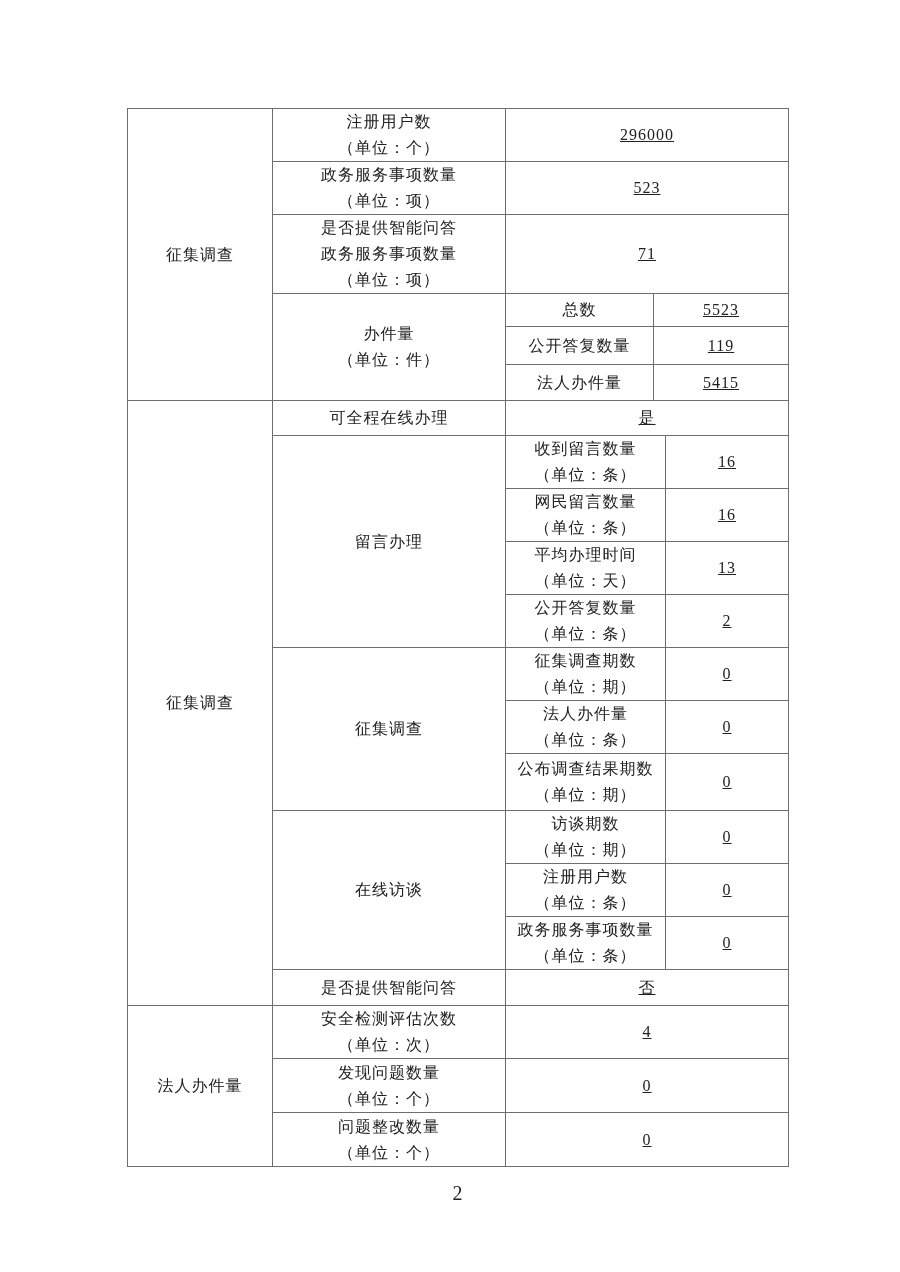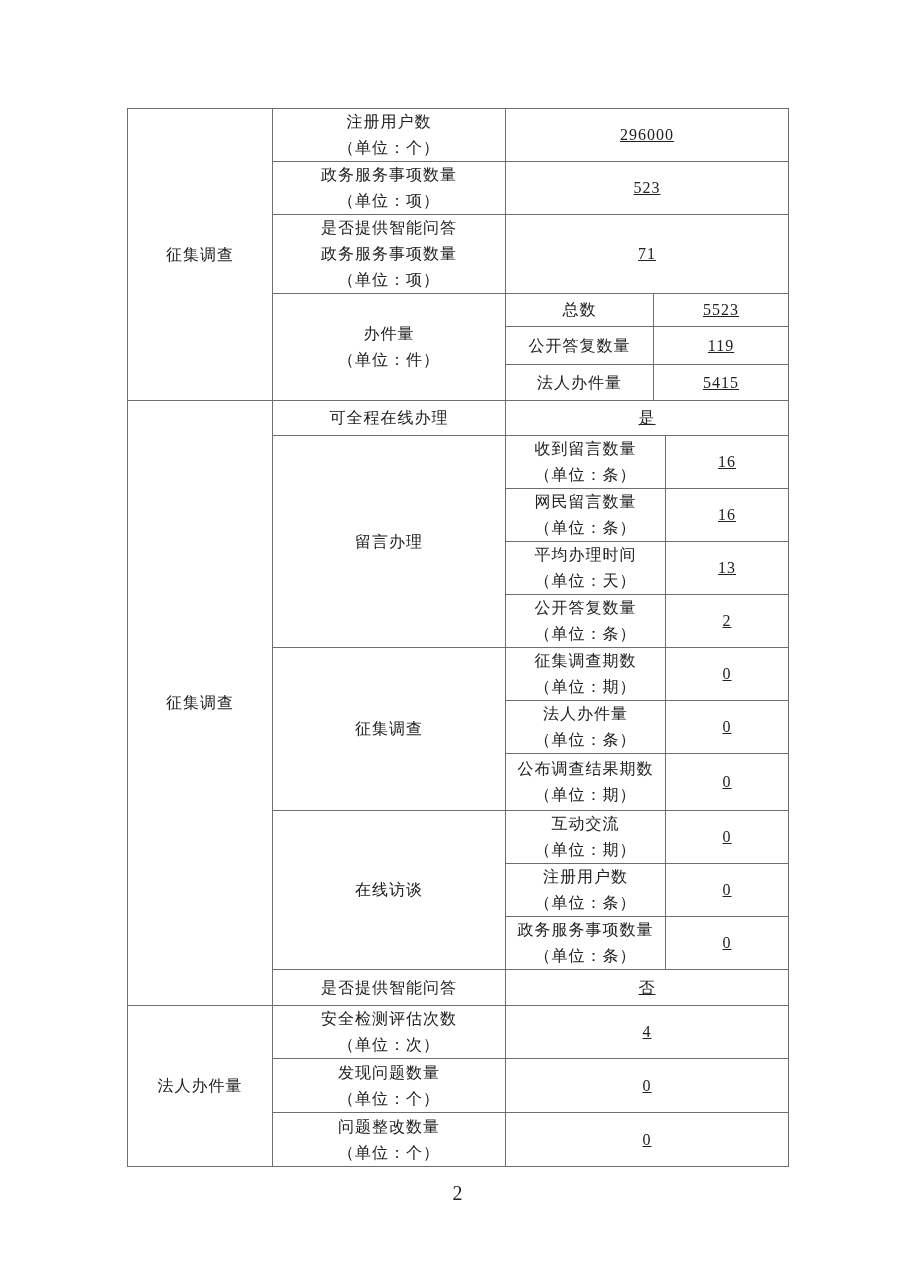--- a/index.html
+++ b/index.html
@@ -134,21 +134,21 @@
 （单位：条）</td>
       <td class="val">0</td>
     </tr>
     <tr style="height:57px">
       <td class="lbl" colspan="2">公布调查结果期数
 （单位：期）</td>
       <td class="val">0</td>
     </tr>
     <tr style="height:51px">
       <td class="lbl" rowspan="3">在线访谈</td>
-      <td class="lbl" colspan="2">互动交流
+      <td class="lbl" colspan="2">访谈期数
 （单位：期）</td>
       <td class="val">0</td>
     </tr>
     <tr style="height:50px">
       <td class="lbl" colspan="2">注册用户数
 （单位：条）</td>
       <td class="val">0</td>
     </tr>
     <tr style="height:52px">
       <td class="lbl" colspan="2">政务服务事项数量

